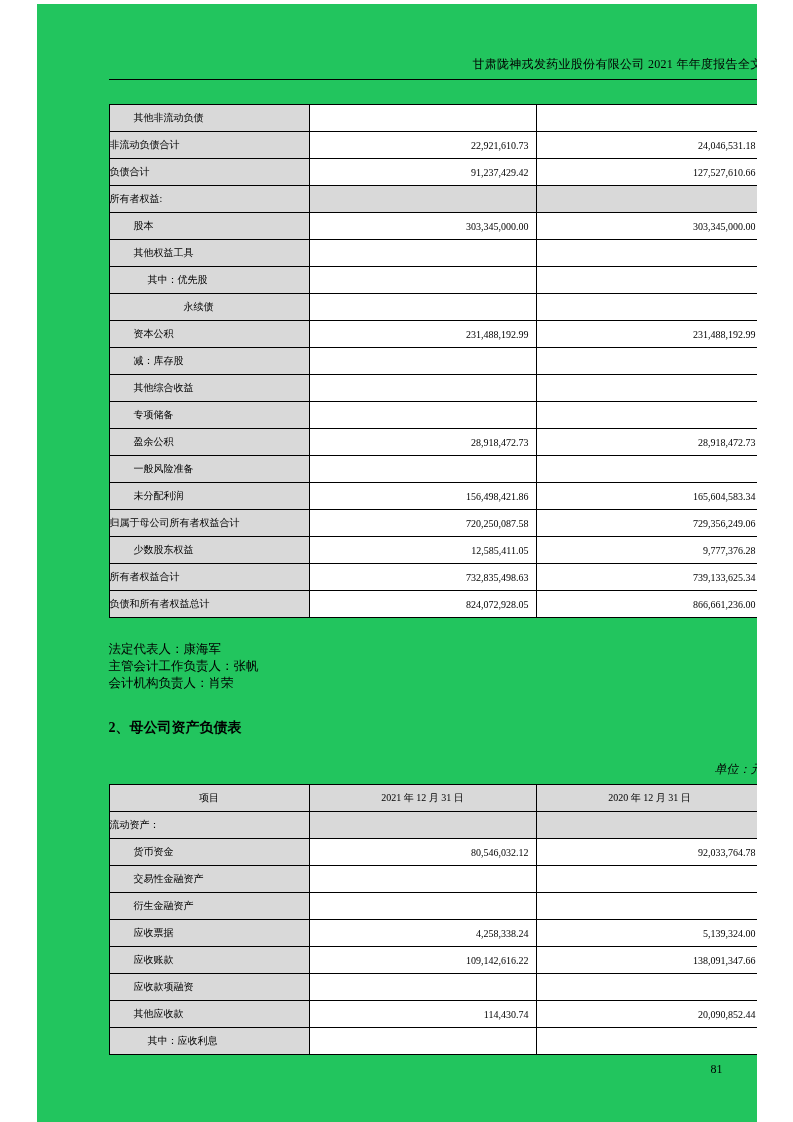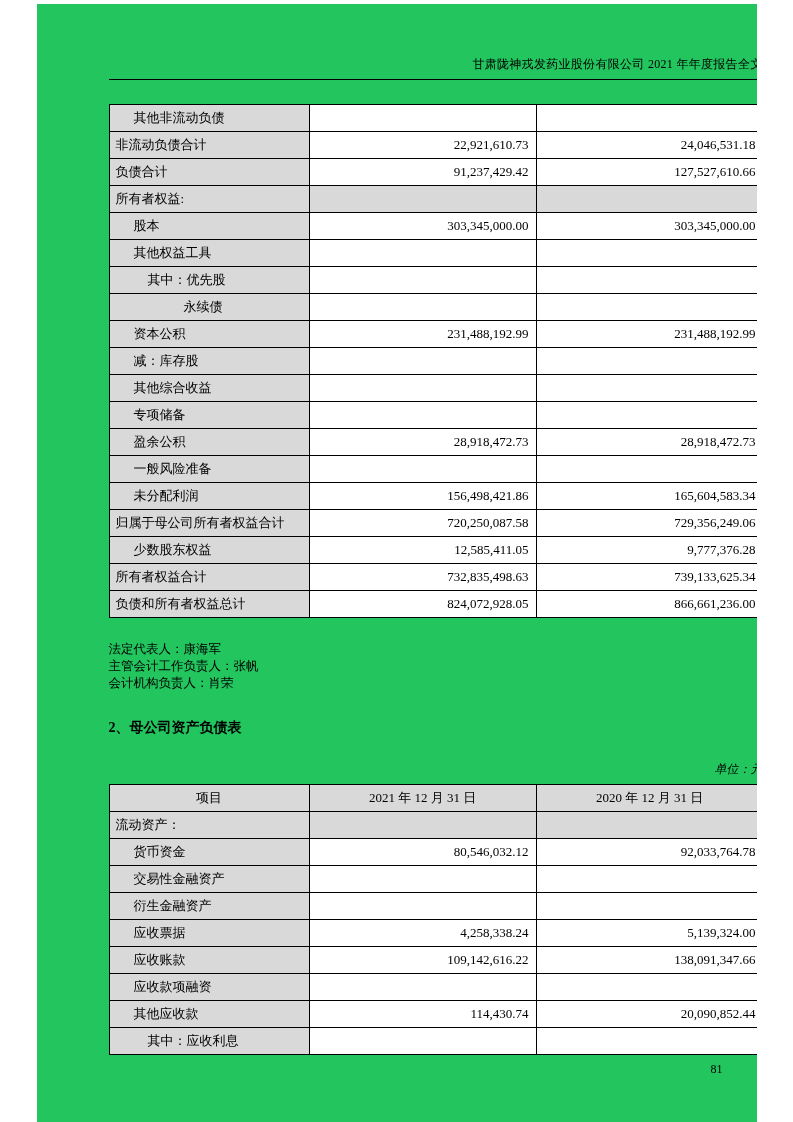--- a/index.html
+++ b/index.html
@@ -15,28 +15,28 @@
   }
   .content { position:absolute; left:72px; top:0; width:654px; }
 
   .doc-header { padding-top:52px; text-align:right; font-size:12px; letter-spacing:0.3px; }
   .header-rule { border:none; border-top:1.5px solid #000; margin-top:6px; }
 
   table.fin-table {
     width:654px;
     border-collapse:collapse;
     table-layout:fixed;
-    font-size:13px;
+    font-size:10px;
   }
   .fin-table td { border:1px solid #000; height:27px; vertical-align:middle; overflow:hidden; white-space:nowrap; }
   .fin-table .label-cell { background:#d9d9d9; text-align:left; }
   .fin-table .value-cell { background:#ffffff; text-align:right; padding-right:7px; }
   .fin-table tr.full-shade td { background:#d9d9d9; }
   .fin-table thead td { background:#d9d9d9; text-align:center; }
-  .indent-0 { padding-left:6px; }
+  .indent-0 { }
   .indent-1 { padding-left:24px; }
   .indent-2 { padding-left:38px; }
   .indent-3 { padding-left:74px; }
 
   #table1 { margin-top:24px; }
 
   .signatories {
     margin-top:23px;
     display:flex;
     justify-content:space-between;

